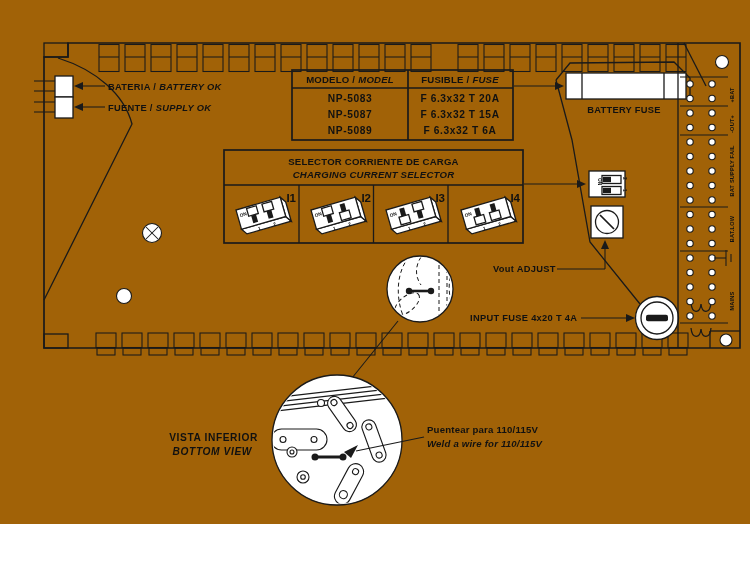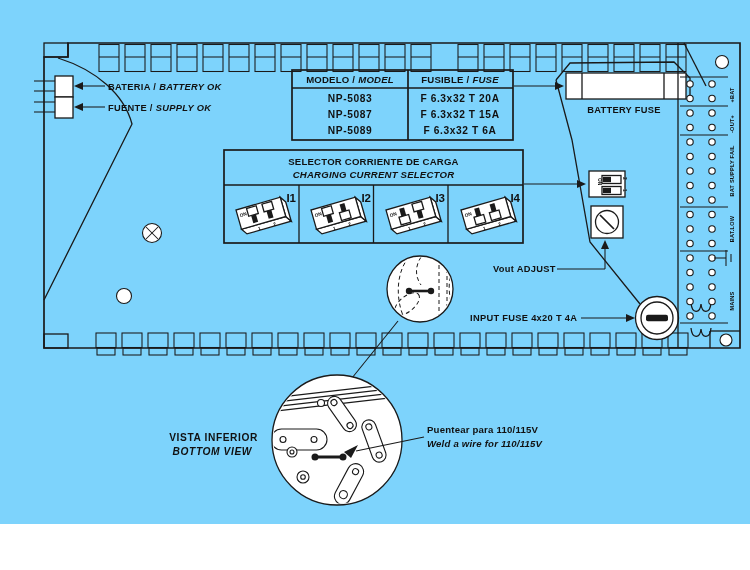--- a/index.html
+++ b/index.html
@@ -1,16 +1,16 @@
 <!DOCTYPE html>
 <html><head>
 <meta charset="utf-8">
 <style>
   html,body{margin:0;padding:0;background:#fff}
-  .stage{width:750px;height:524px;background:#7dd3fc;position:relative;overflow:hidden}
+  .stage{width:750px;height:524px;background:#a16207;position:relative;overflow:hidden}
   svg text{font-family:"Liberation Sans", sans-serif;fill:#111;font-weight:bold}
   .t9{font-size:9.3px;letter-spacing:.3px}
   .t95{font-size:9.6px;letter-spacing:.2px}
   .t10{font-size:10.2px;letter-spacing:.6px}
   .t11{font-size:11.5px}
   .t55{font-size:5.6px;letter-spacing:.2px}
   .t46{font-size:4.8px}
   .it{font-style:italic}
   .ctr{text-anchor:middle}
   .end{text-anchor:end}

